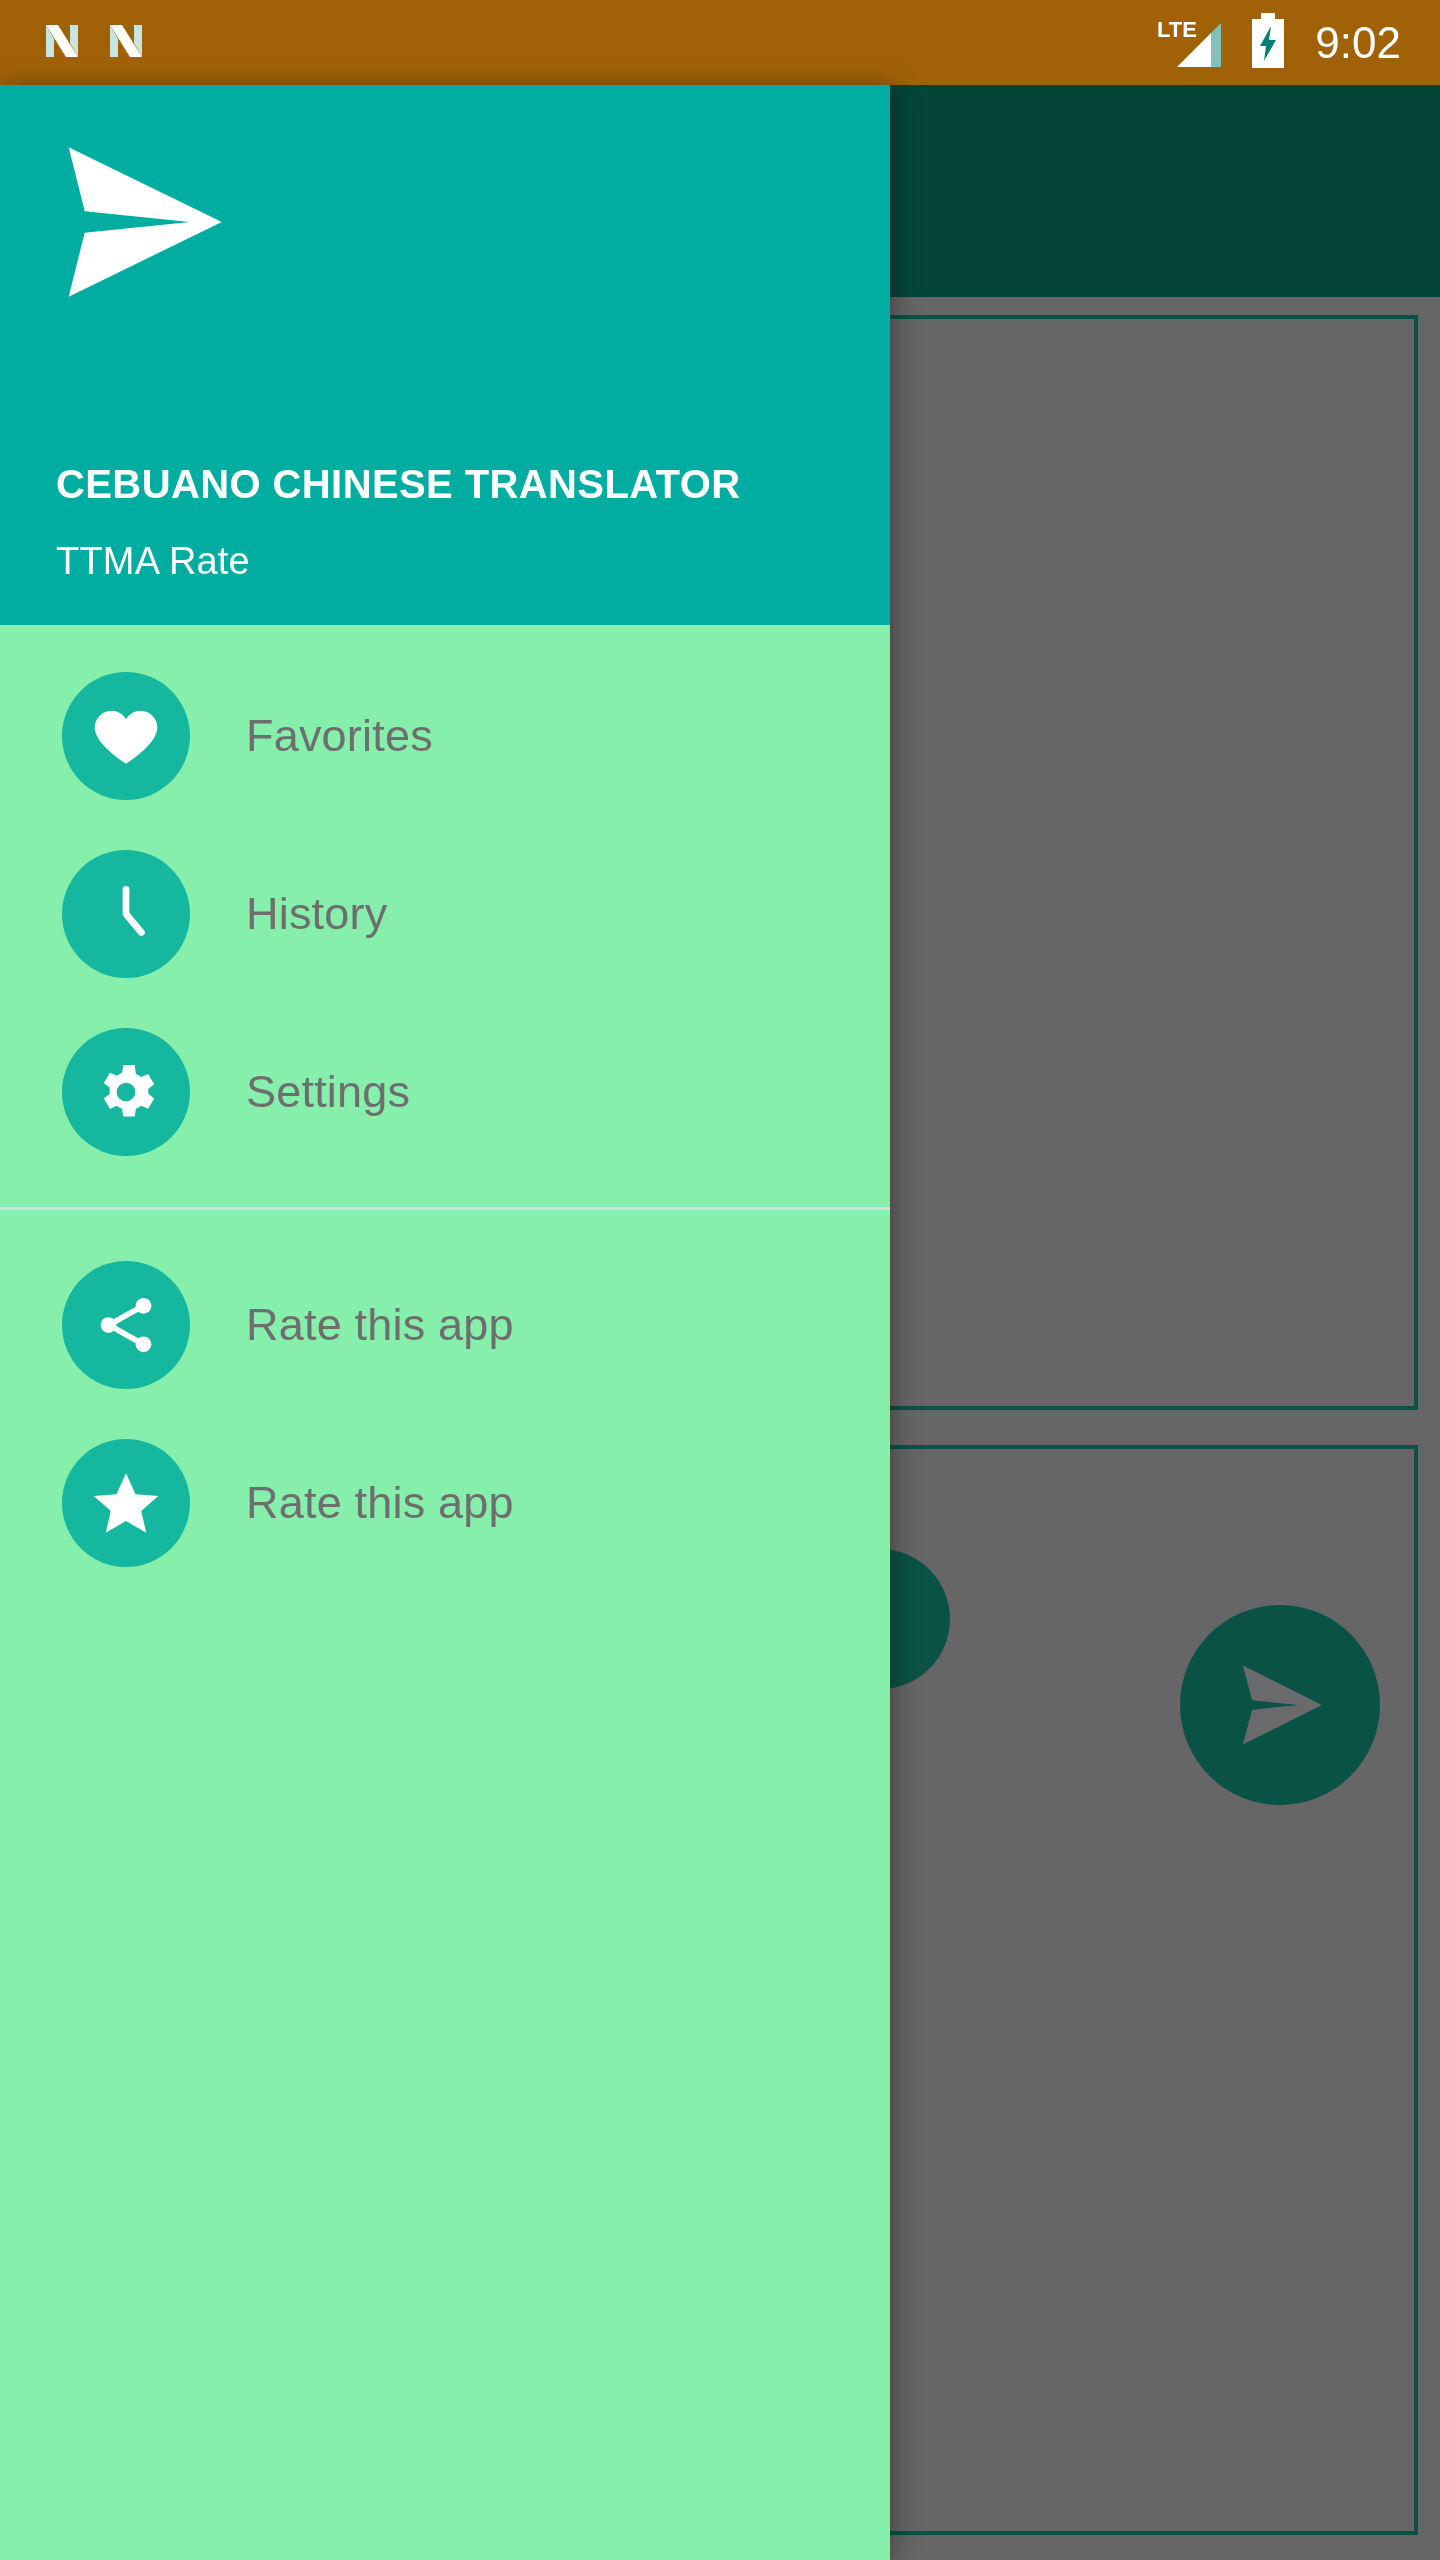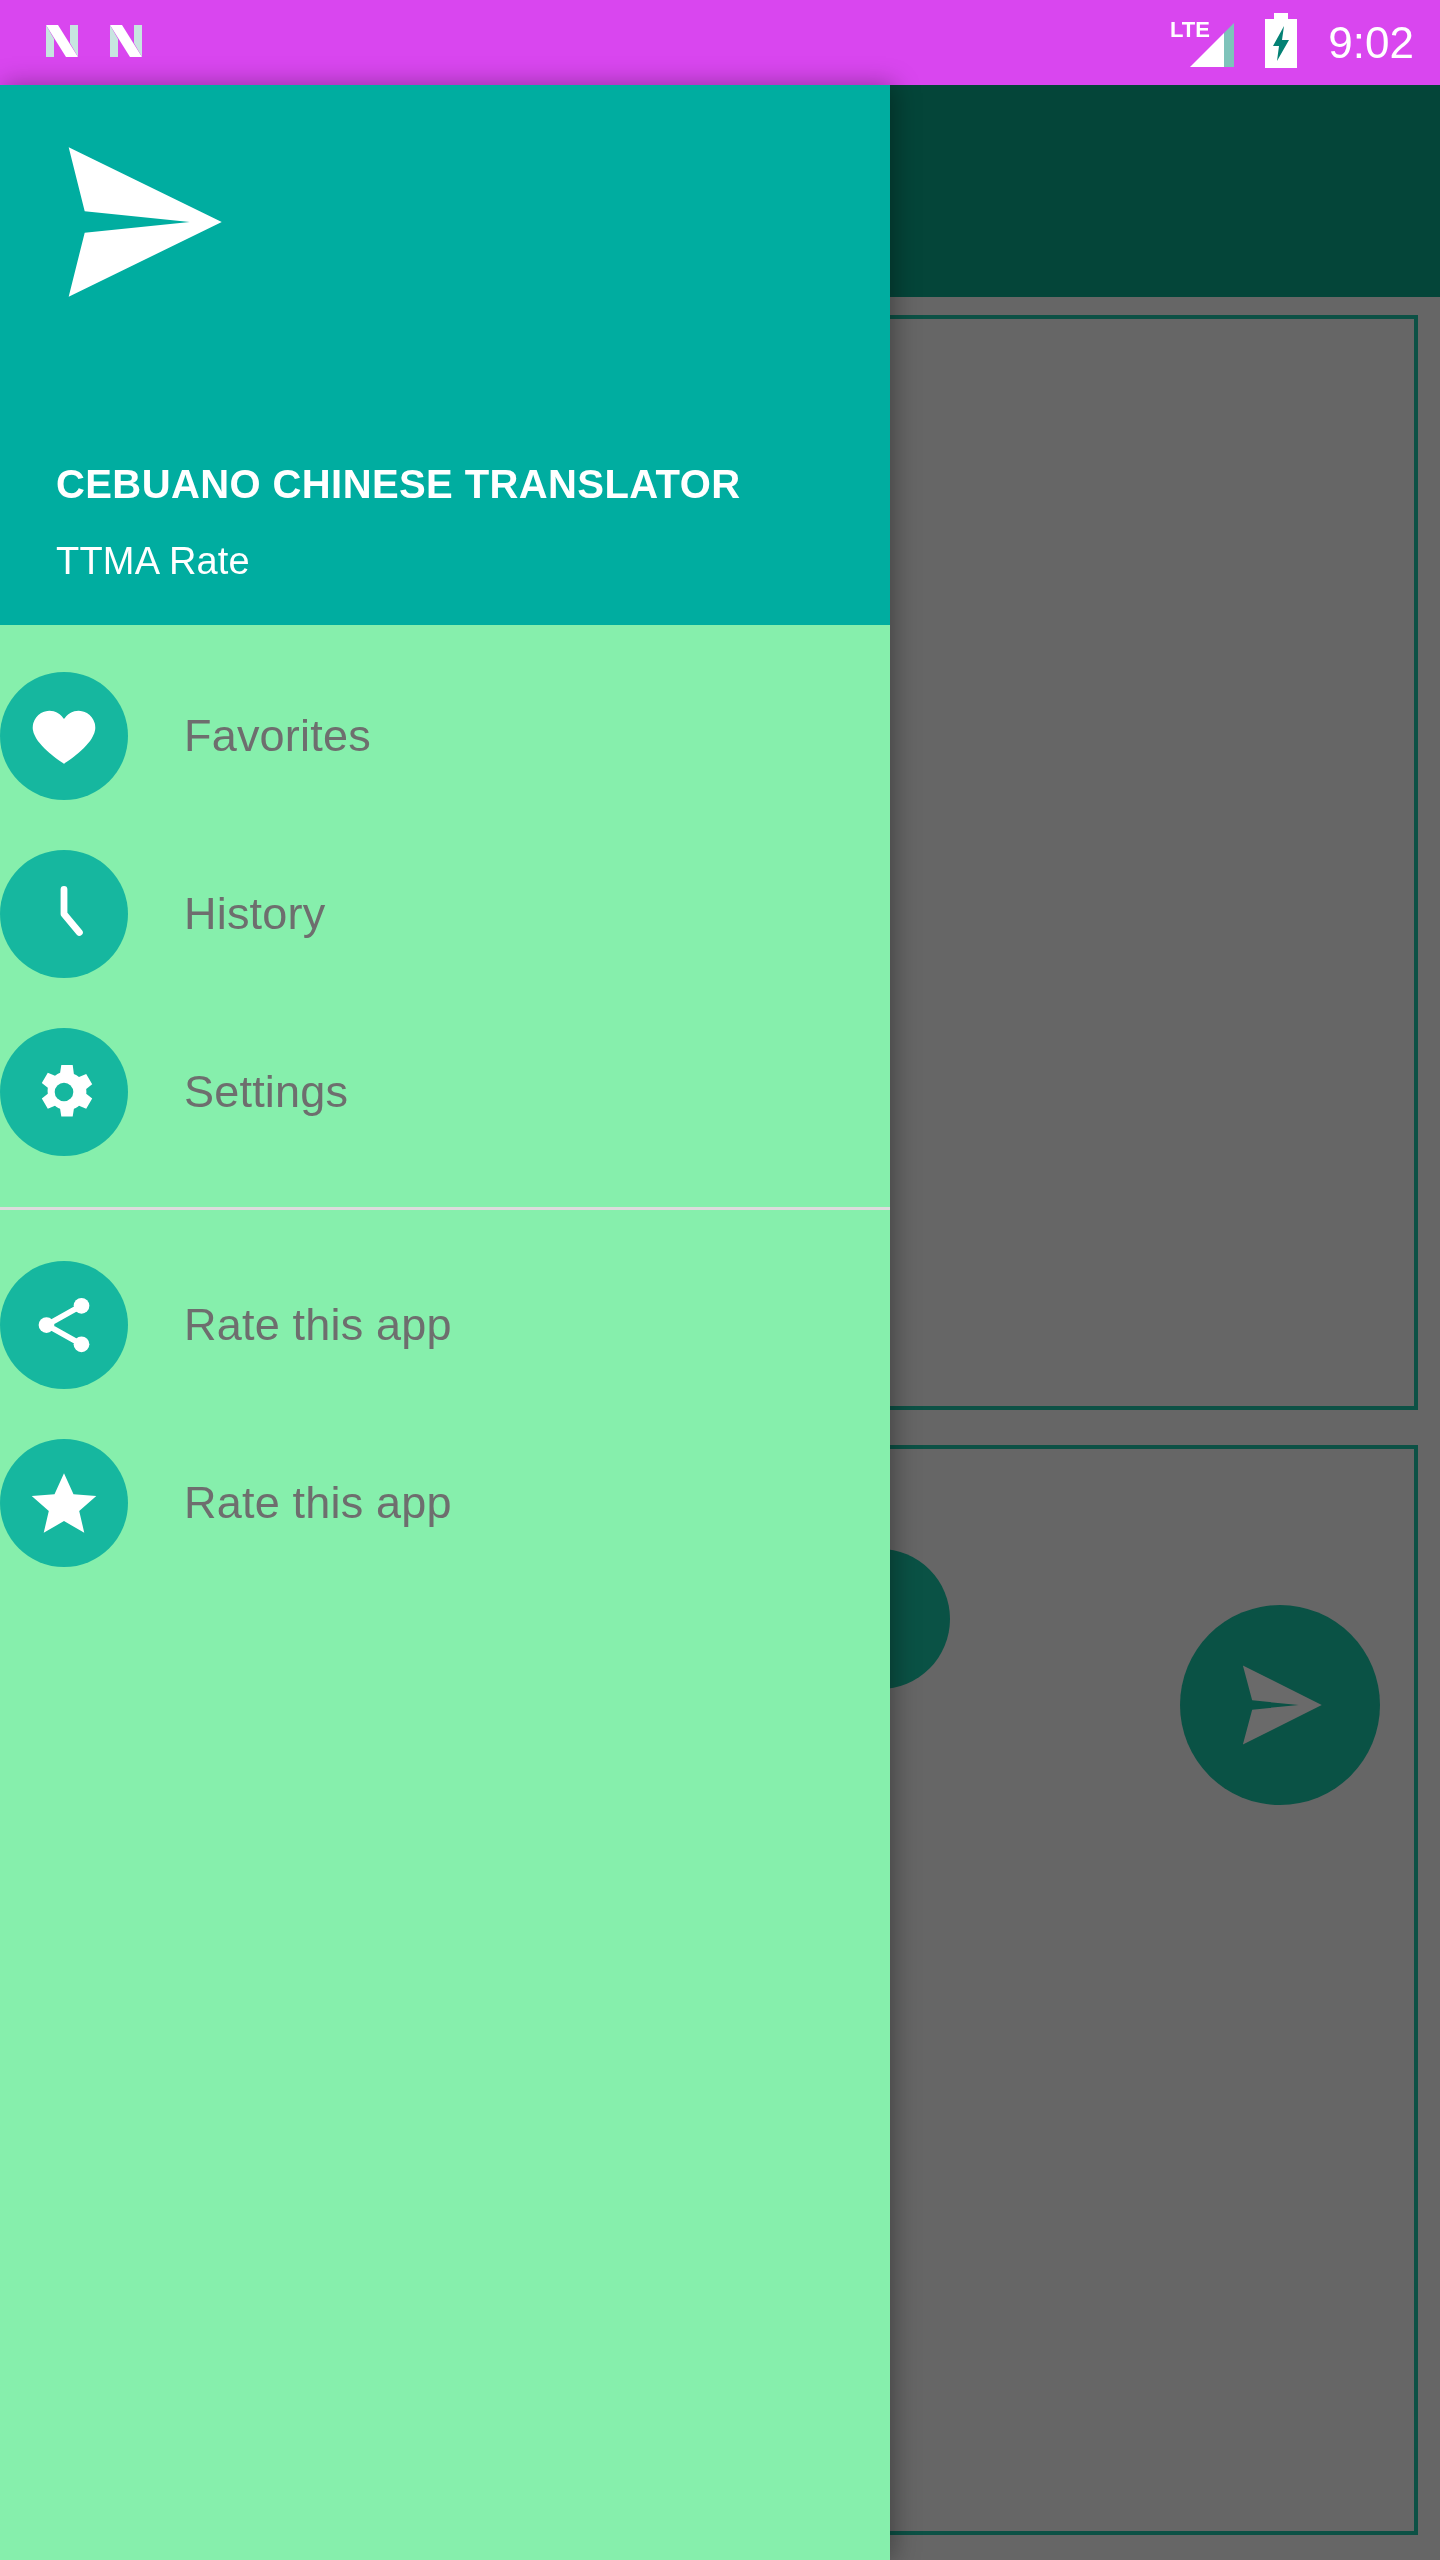--- a/index.html
+++ b/index.html
@@ -99,26 +99,26 @@
     background: rgba(0,0,0,0.0);
     pointer-events: none;
   }
 
   
   #statusbar {
     position: absolute;
     top: 0; left: 0;
     width: 1440px;
     height: 85px;
-    background: #d946ef;
+    background: #a16207;
     z-index: 40;
     display: flex;
     align-items: center;
     box-sizing: border-box;
-    padding: 0 18px 0 36px;
+    padding: 0 31px 0 36px;
   }
   #status-left {
     display: flex;
     align-items: center;
     gap: 12px;
   }
   #status-right {
     margin-left: auto;
     display: flex;
     align-items: center;
@@ -174,20 +174,21 @@
     font-weight: 400;
     letter-spacing: 0.2px;
   }
   #drawer-menu {
     padding-top: 22px;
   }
   .menu-item {
     display: flex;
     align-items: center;
     height: 178px;
+    padding-left: 62px;
     box-sizing: border-box;
     cursor: pointer;
   }
   .menu-icon {
     width: 128px;
     height: 128px;
     border-radius: 50%;
     background: #16b79f;
     display: flex;
     align-items: center;

